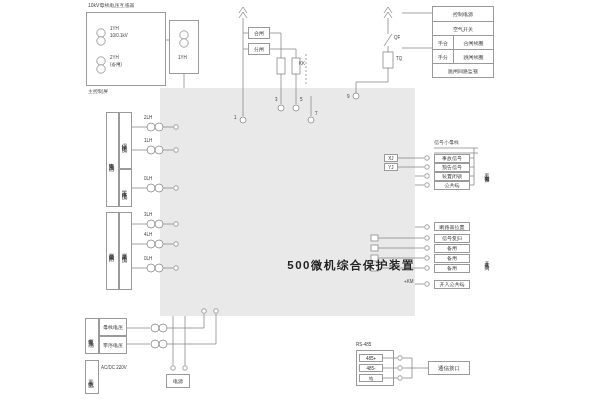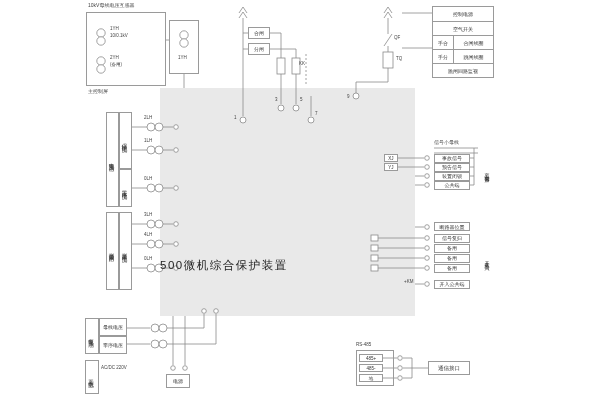--- a/index.html
+++ b/index.html
@@ -8,21 +8,21 @@
   .abs{position:absolute;box-sizing:border-box;}
   .box{position:absolute;border:1px solid #9a9a9a;background:#fff;box-sizing:border-box;}
   .panel{position:absolute;background:#e9e9e9;}
   .t{position:absolute;font-size:5px;color:#444;white-space:nowrap;line-height:1.1;}
   .t4{font-size:4.5px;}
   .v{writing-mode:vertical-lr;text-orientation:upright;display:flex;align-items:center;justify-content:center;
      font-size:5.5px;letter-spacing:1px;color:#333;}
   .cellc{display:flex;align-items:center;justify-content:center;font-size:5px;color:#333;}
   .tag{position:absolute;border:1px solid #9a9a9a;background:#fff;display:flex;align-items:center;
        justify-content:center;font-size:5px;color:#333;box-sizing:border-box;white-space:nowrap;}
-  .title{position:absolute;text-align:left;font-size:11.5px;font-weight:normal;letter-spacing:1.5px;color:#222;}
+  .title{position:absolute;text-align:right;font-size:11.5px;font-weight:bold;letter-spacing:1.5px;color:#222;}
   .ctab{position:absolute;left:432px;top:6px;width:62px;border:1px solid #9a9a9a;background:#fff;box-sizing:border-box;}
   .ctab .r{display:flex;height:14px;box-sizing:border-box;}
   .ctab .r + .r{border-top:1px solid #9a9a9a;}
   .ctab .c{flex:1;display:flex;align-items:center;justify-content:center;font-size:5px;color:#333;box-sizing:border-box;}
   .ctab .c + .c{border-left:1px solid #9a9a9a;}
   .ctab .c.small{flex:0 0 20px;}
   svg{position:absolute;left:0;top:0;}
 </style>
 </head>
 <body>

